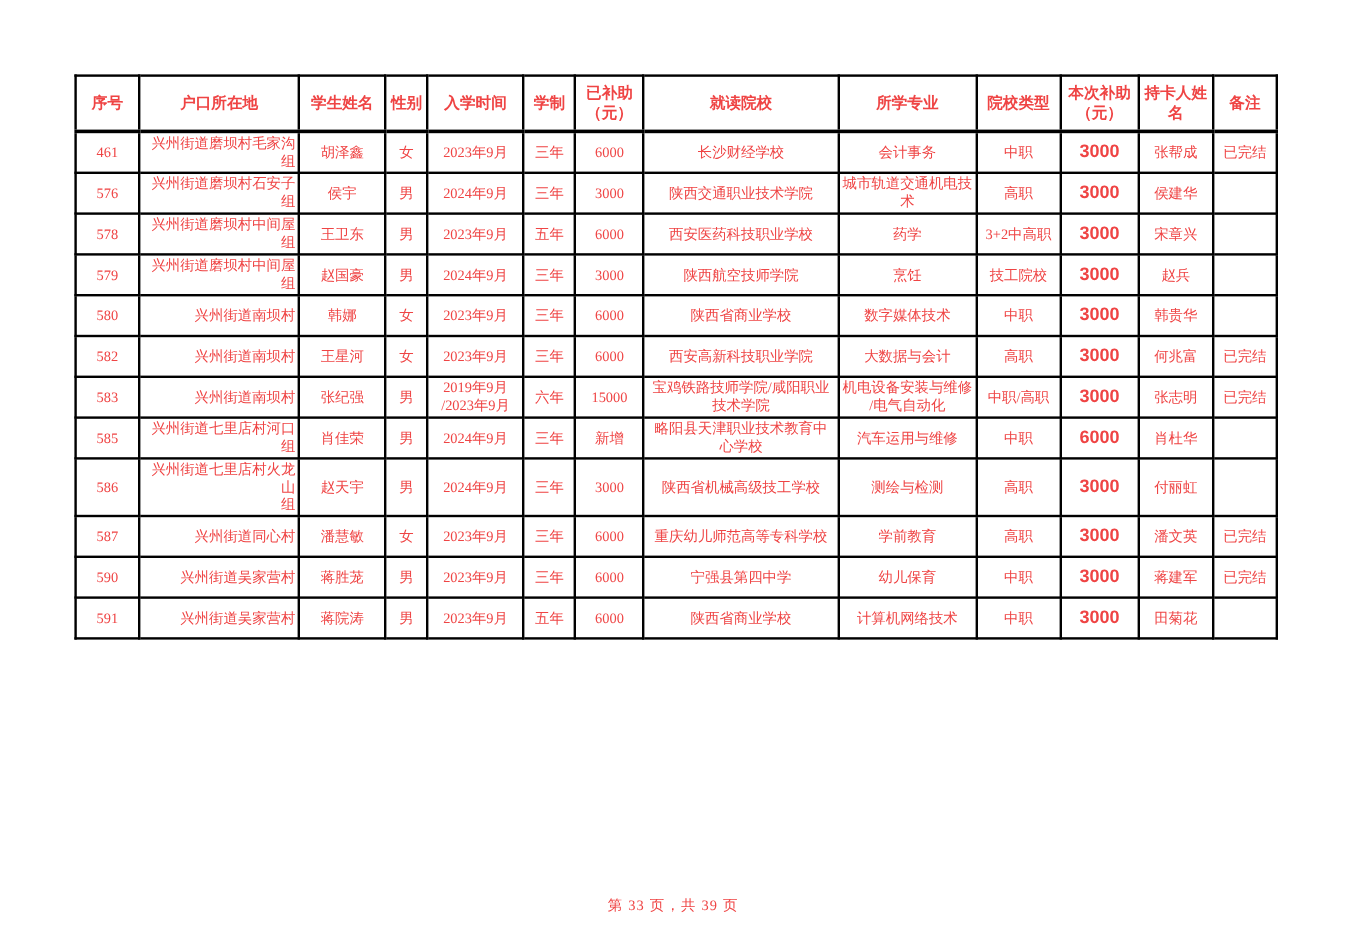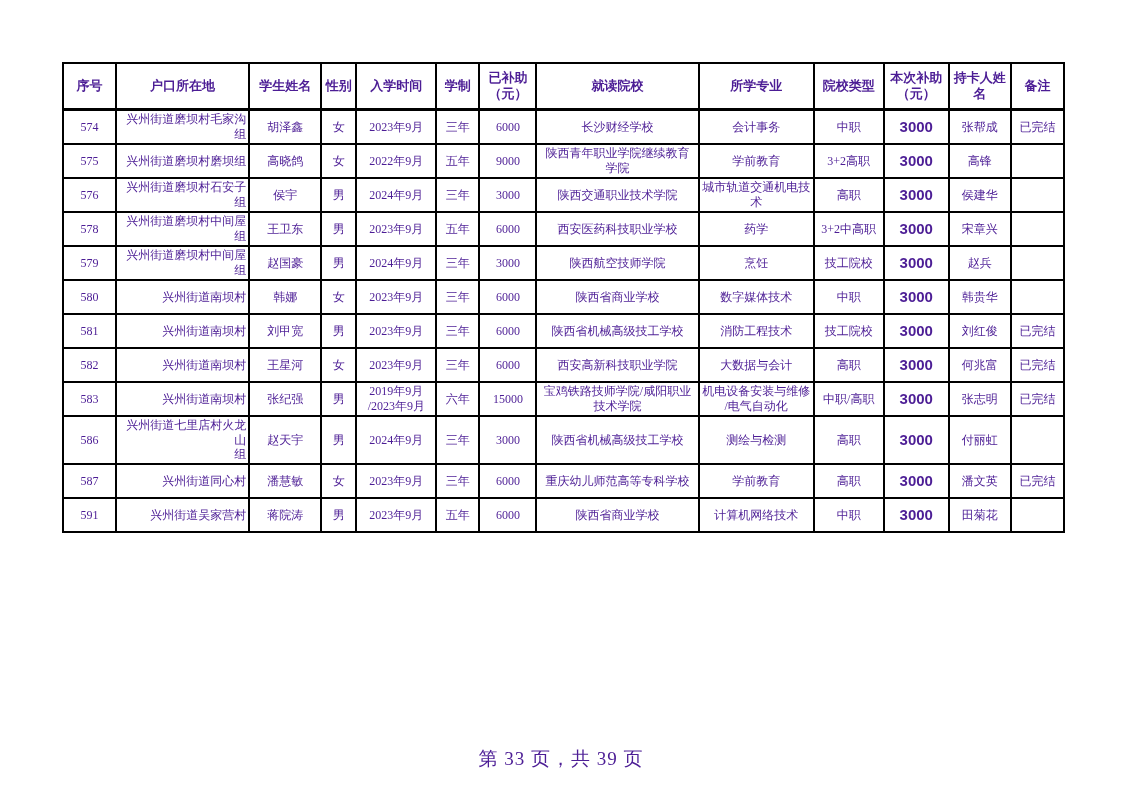--- a/index.html
+++ b/index.html
@@ -5,21 +5,21 @@
   html, body {
     margin: 0;
     padding: 0;
     background: #ffffff;
   }
   .canvas {
     position: relative;
     width: 1122px;
     height: 793px;
     background: #ffffff;
-    color: #4c1d95;
+    color: #ef4444;
     font-family: "Liberation Serif", "DejaVu Serif", serif;
     overflow: hidden;
   }
   table.grid {
     position: absolute;
     left: 62px;
     top: 62px;
     width: 1003px;
     border-collapse: collapse;
     table-layout: fixed;
@@ -50,21 +50,21 @@
     font-family: "Liberation Sans", "DejaVu Sans", sans-serif;
     font-weight: 700;
     font-size: 15px;
   }
   .footer {
     position: absolute;
     top: 746px;
     left: 0;
     width: 100%;
     text-align: center;
-    font-size: 19px;
+    font-size: 12px;
     letter-spacing: 1px;
   }
 </style>
 </head>
 <body>
 
 <div class="canvas">
   <table class="grid">
     <colgroup>
       <col style="width:53px">
@@ -96,49 +96,33 @@
           <th>院校类型</th>
           <th>本次补助
 （元）</th>
           <th>持卡人姓
 名</th>
           <th>备注</th>
         </tr>
     </thead>
     <tbody id="body-rows">
         <tr>
-          <td>574</td>
+          <td>461</td>
           <td class="ta-left">兴州街道磨坝村毛家沟组</td>
           <td>胡泽鑫</td>
           <td>女</td>
           <td>2023年9月</td>
           <td>三年</td>
           <td>6000</td>
           <td>长沙财经学校</td>
           <td>会计事务</td>
           <td>中职</td>
           <td class="amount">3000</td>
           <td>张帮成</td>
           <td>已完结</td>
-        </tr>
-        <tr>
-          <td>575</td>
-          <td class="ta-left">兴州街道磨坝村磨坝组</td>
-          <td>高晓鸽</td>
-          <td>女</td>
-          <td>2022年9月</td>
-          <td>五年</td>
-          <td>9000</td>
-          <td>陕西青年职业学院继续教育
-学院</td>
-          <td>学前教育</td>
-          <td>3+2高职</td>
-          <td class="amount">3000</td>
-          <td>高锋</td>
-          <td></td>
         </tr>
         <tr>
           <td>576</td>
           <td class="ta-left">兴州街道磨坝村石安子组</td>
           <td>侯宇</td>
           <td>男</td>
           <td>2024年9月</td>
           <td>三年</td>
           <td>3000</td>
           <td>陕西交通职业技术学院</td>
@@ -186,35 +170,20 @@
           <td>女</td>
           <td>2023年9月</td>
           <td>三年</td>
           <td>6000</td>
           <td>陕西省商业学校</td>
           <td>数字媒体技术</td>
           <td>中职</td>
           <td class="amount">3000</td>
           <td>韩贵华</td>
           <td></td>
-        </tr>
-        <tr>
-          <td>581</td>
-          <td class="ta-left">兴州街道南坝村</td>
-          <td>刘甲宽</td>
-          <td>男</td>
-          <td>2023年9月</td>
-          <td>三年</td>
-          <td>6000</td>
-          <td>陕西省机械高级技工学校</td>
-          <td>消防工程技术</td>
-          <td>技工院校</td>
-          <td class="amount">3000</td>
-          <td>刘红俊</td>
-          <td>已完结</td>
         </tr>
         <tr>
           <td>582</td>
           <td class="ta-left">兴州街道南坝村</td>
           <td>王星河</td>
           <td>女</td>
           <td>2023年9月</td>
           <td>三年</td>
           <td>6000</td>
           <td>西安高新科技职业学院</td>
@@ -236,20 +205,36 @@
           <td>宝鸡铁路技师学院/咸阳职业
 技术学院</td>
           <td>机电设备安装与维修
 /电气自动化</td>
           <td>中职/高职</td>
           <td class="amount">3000</td>
           <td>张志明</td>
           <td>已完结</td>
         </tr>
         <tr>
+          <td>585</td>
+          <td class="ta-left">兴州街道七里店村河口组</td>
+          <td>肖佳荣</td>
+          <td>男</td>
+          <td>2024年9月</td>
+          <td>三年</td>
+          <td>新增</td>
+          <td>略阳县天津职业技术教育中
+心学校</td>
+          <td>汽车运用与维修</td>
+          <td>中职</td>
+          <td class="amount">6000</td>
+          <td>肖杜华</td>
+          <td></td>
+        </tr>
+        <tr>
           <td>586</td>
           <td class="ta-left">兴州街道七里店村火龙山
 组</td>
           <td>赵天宇</td>
           <td>男</td>
           <td>2024年9月</td>
           <td>三年</td>
           <td>3000</td>
           <td>陕西省机械高级技工学校</td>
           <td>测绘与检测</td>
@@ -264,20 +249,35 @@
           <td>潘慧敏</td>
           <td>女</td>
           <td>2023年9月</td>
           <td>三年</td>
           <td>6000</td>
           <td>重庆幼儿师范高等专科学校</td>
           <td>学前教育</td>
           <td>高职</td>
           <td class="amount">3000</td>
           <td>潘文英</td>
+          <td>已完结</td>
+        </tr>
+        <tr>
+          <td>590</td>
+          <td class="ta-left">兴州街道吴家营村</td>
+          <td>蒋胜茏</td>
+          <td>男</td>
+          <td>2023年9月</td>
+          <td>三年</td>
+          <td>6000</td>
+          <td>宁强县第四中学</td>
+          <td>幼儿保育</td>
+          <td>中职</td>
+          <td class="amount">3000</td>
+          <td>蒋建军</td>
           <td>已完结</td>
         </tr>
         <tr>
           <td>591</td>
           <td class="ta-left">兴州街道吴家营村</td>
           <td>蒋院涛</td>
           <td>男</td>
           <td>2023年9月</td>
           <td>五年</td>
           <td>6000</td>

